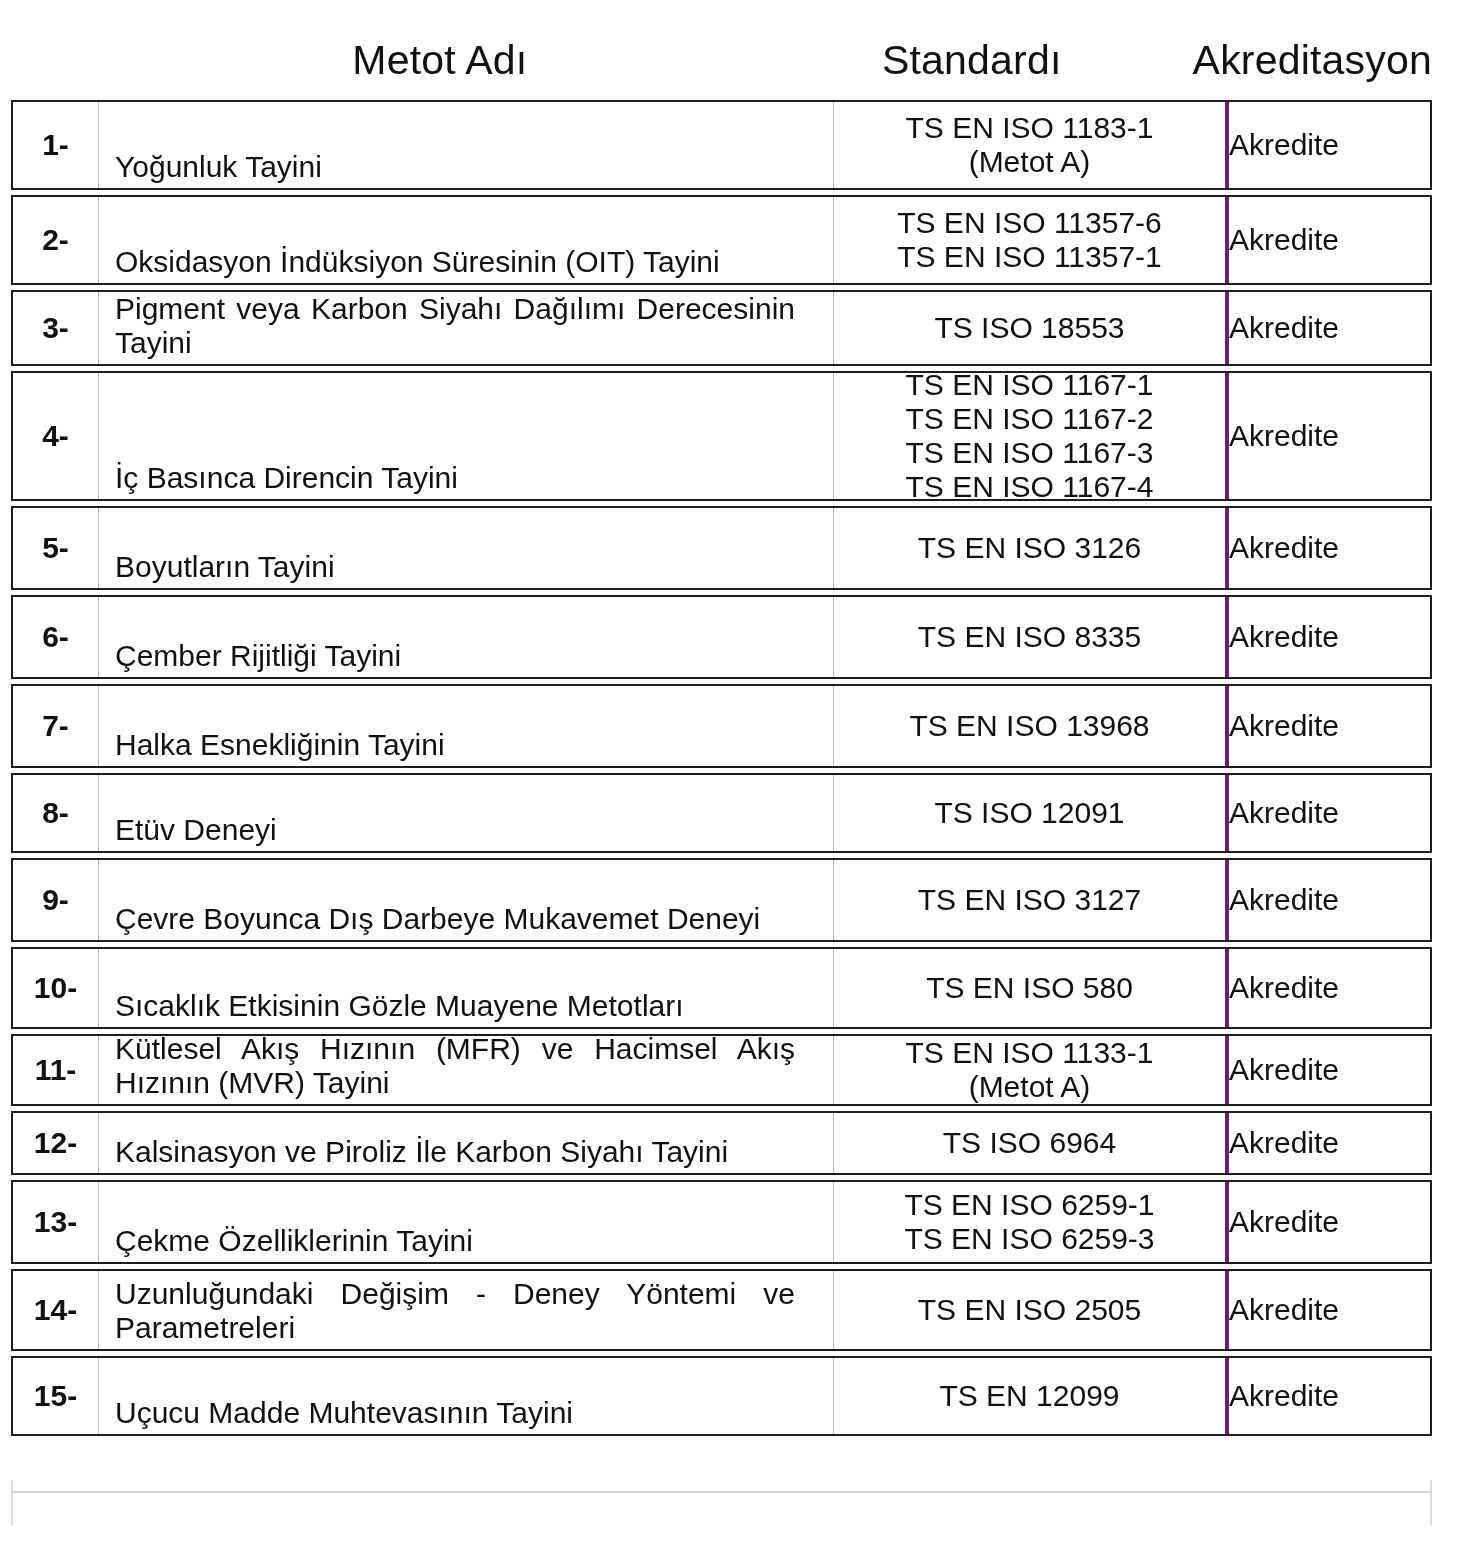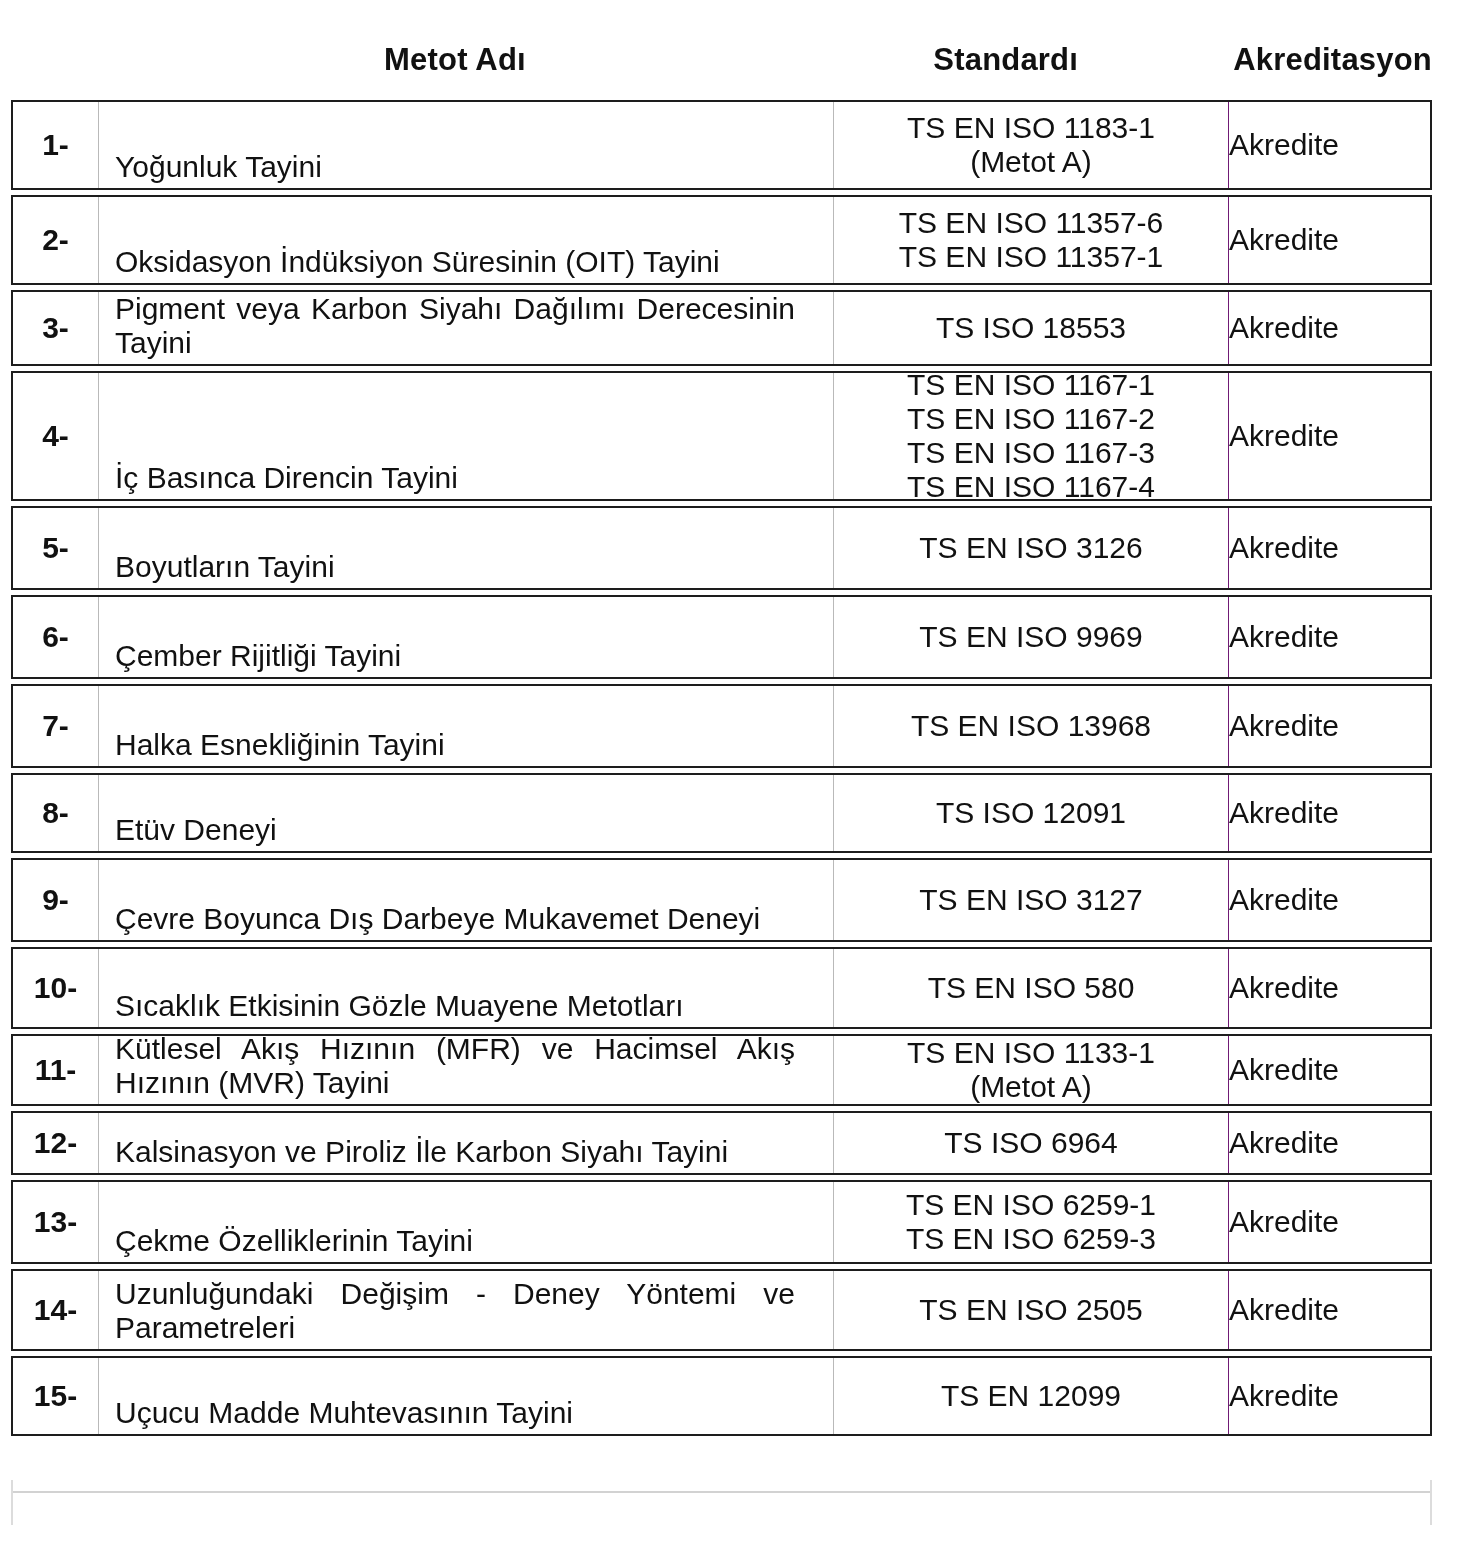--- a/index.html
+++ b/index.html
@@ -15,21 +15,21 @@
 
   
   .thead{
     position:absolute;top:30px;left:11px;width:1421px;height:60px;
     display:flex;align-items:center;
   }
   .thead .h-num{width:88px;}
   .thead .h-name{width:735px;text-align:center;}
   .thead .h-std{width:395px;text-align:center;}
   .thead .h-akr{flex:1;text-align:left;margin-left:35px;}
-  .thead div{font-weight:bold;font-size:31px;letter-spacing:.2px;}
+  .thead div{font-weight:normal;font-size:41px;letter-spacing:.2px;}
 
   
   .tbody{position:absolute;top:100px;left:11px;width:1421px;}
   .row{
     box-sizing:border-box;
     border:2px solid #1d1d1d;
     background:#fff;
     display:flex;
     align-items:center;
     margin-bottom:5px;
@@ -43,21 +43,21 @@
     width:735px;align-self:stretch;display:flex;align-items:flex-end;
     border-right:1px solid #b9b9b9;
   }
   .c-name .txt{
     padding:4px 38px 4px 16px;
     text-align:justify;
     width:100%;
   }
   .c-std{
     width:395px;align-self:stretch;display:flex;align-items:center;justify-content:center;
-    text-align:center;border-right:1px solid #701a75;
+    text-align:center;border-right:4px solid #701a75;
     white-space:pre-line;
   }
   .c-akr{flex:1;}
 
   
   .artifact-h{
     position:absolute;left:11px;top:1491px;width:1421px;height:2px;background:#d2d2d2;
   }
   .artifact-v-left{
     position:absolute;left:11px;top:1480px;width:2px;height:45px;background:#dcdcdc;
@@ -128,21 +128,21 @@
         </div>
       <div class="cell c-std">TS EN ISO 3126</div>
       <div class="cell c-akr">Akredite</div>
     </div>
 
     <div class="row" style="height:84px">
       <div class="cell c-num">6-</div>
       <div class="cell c-name">
           <div class="txt">Çember Rijitliği Tayini</div>
         </div>
-      <div class="cell c-std">TS EN ISO 9969</div>
+      <div class="cell c-std">TS EN ISO 8335</div>
       <div class="cell c-akr">Akredite</div>
     </div>
 
     <div class="row" style="height:84px">
       <div class="cell c-num">7-</div>
       <div class="cell c-name">
           <div class="txt">Halka Esnekliğinin Tayini</div>
         </div>
       <div class="cell c-std">TS EN ISO 13968</div>
       <div class="cell c-akr">Akredite</div>

